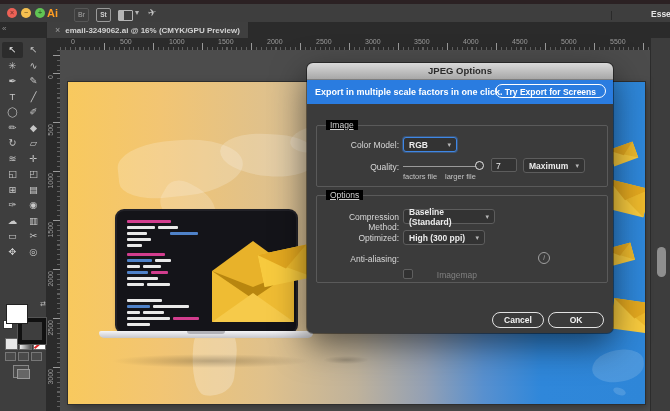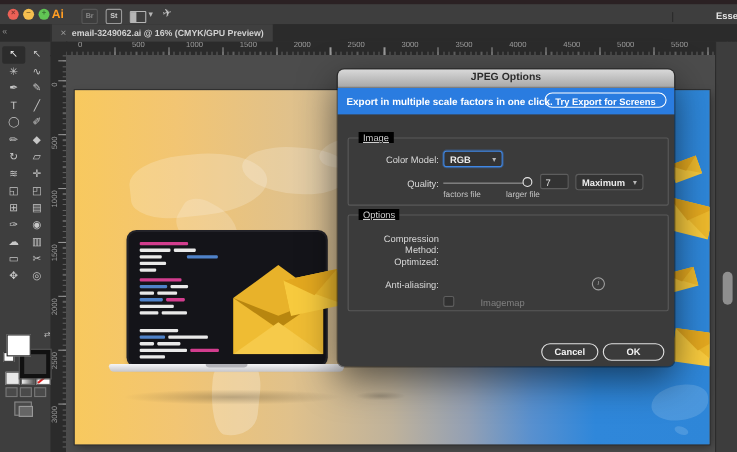--- a/index.html
+++ b/index.html
@@ -328,27 +328,35 @@
       </div>
       <span class="dlabel" style="left:0;top:36px;width:82px">Quality:</span>
       <div id="q-track"></div>
       <div id="q-knob"></div>
       <div id="q-value">7</div>
       <div class="dd" style="left:206px;top:32px;width:62px">
         <span>Maximum</span>
         <span class="chev">▾</span>
       </div>
       <span class="sublab" style="left:86px">factors file</span>
-      <span class="sublab" style="left:143px">larger file</span>
+      <span class="sublab" style="left:128px">larger file</span>
     </div>
 
     <div class="fieldset" id="fs-options">
       <span class="legend">Options</span>
       <span class="dlabel" style="left:0;top:16px;width:82px">Compression Method:</span>
+      <div class="dd" style="left:86px;top:13px;width:92px">
+        <span>Baseline (Standard)</span>
+        <span class="chev">▾</span>
+      </div>
       <span class="dlabel" style="left:0;top:37px;width:82px">Optimized:</span>
+      <div class="dd" style="left:86px;top:34px;width:82px">
+        <span>High (300 ppi)</span>
+        <span class="chev">▾</span>
+      </div>
       <span class="dlabel" style="left:0;top:58px;width:82px">Anti-aliasing:</span>
       <div id="info-icon">i</div>
       <div class="cb disabled" style="left:86px;top:73px"></div>
       <span class="dlabel" style="left:100px;top:74px;width:60px;text-align:right;color:#808080">Imagemap</span>
     </div>
 
 
     <button class="pill-btn" id="btn-cancel">Cancel</button>
     <button class="pill-btn" id="btn-ok">OK</button>
   </div>

